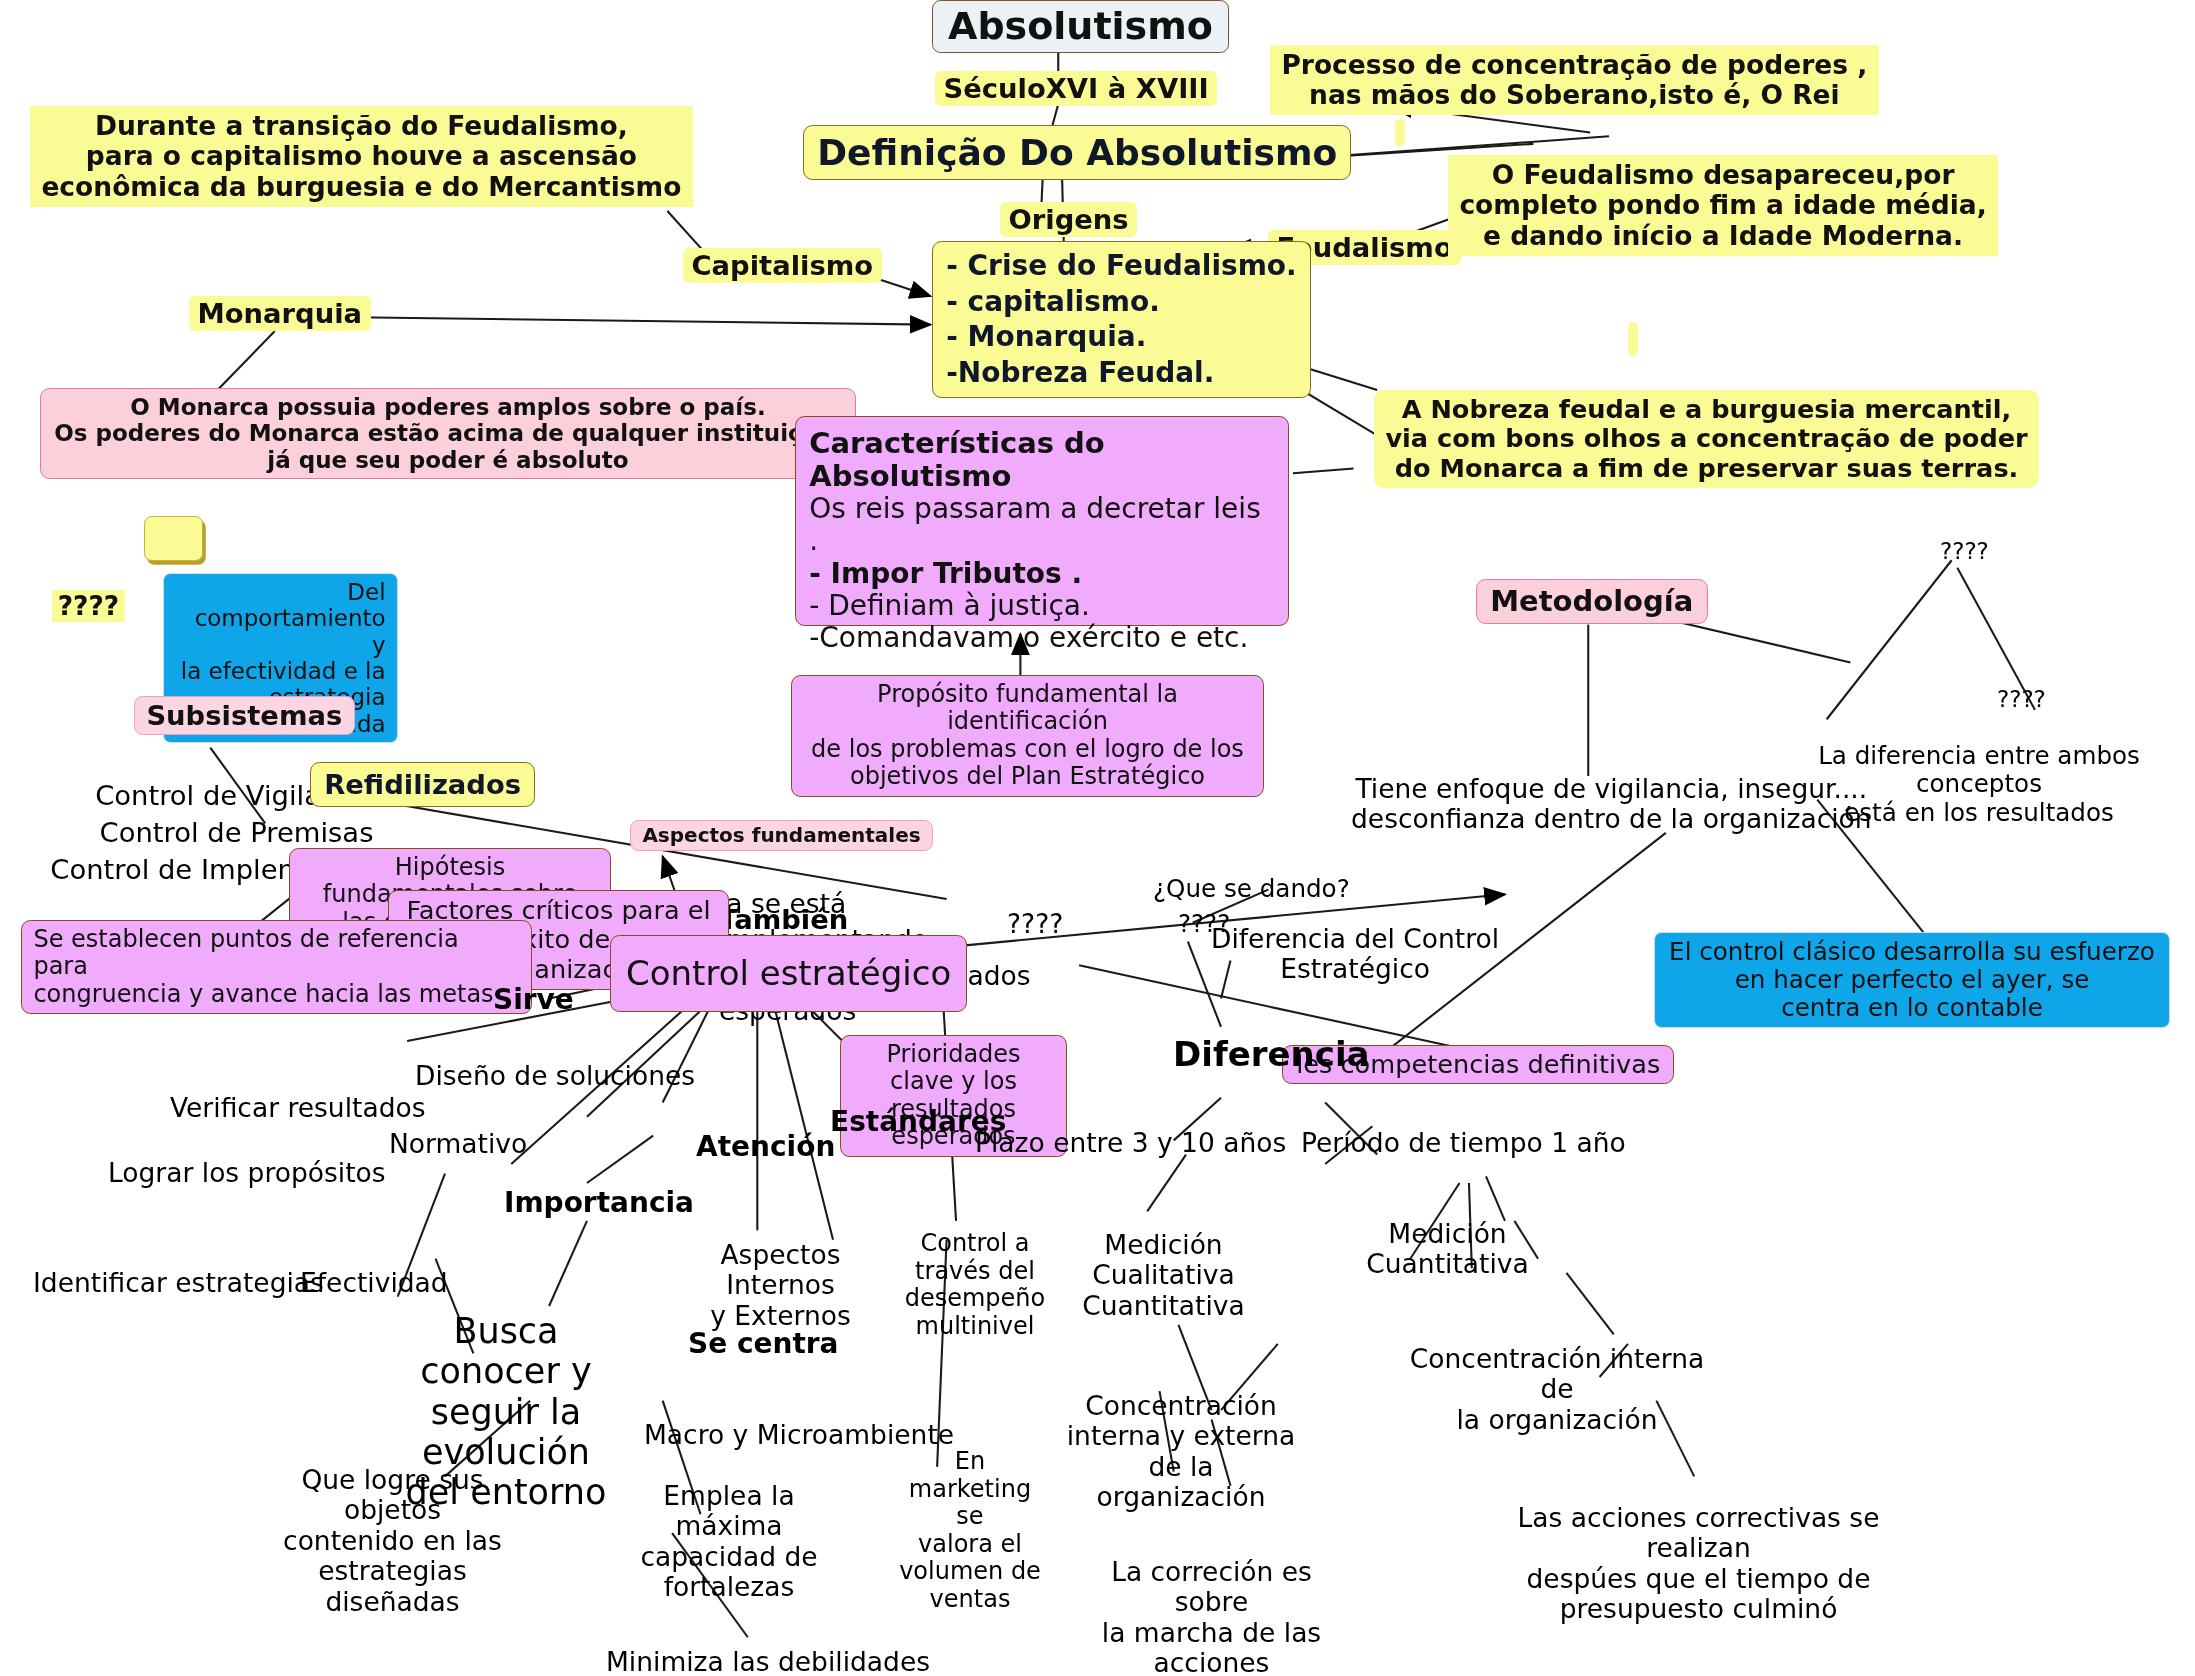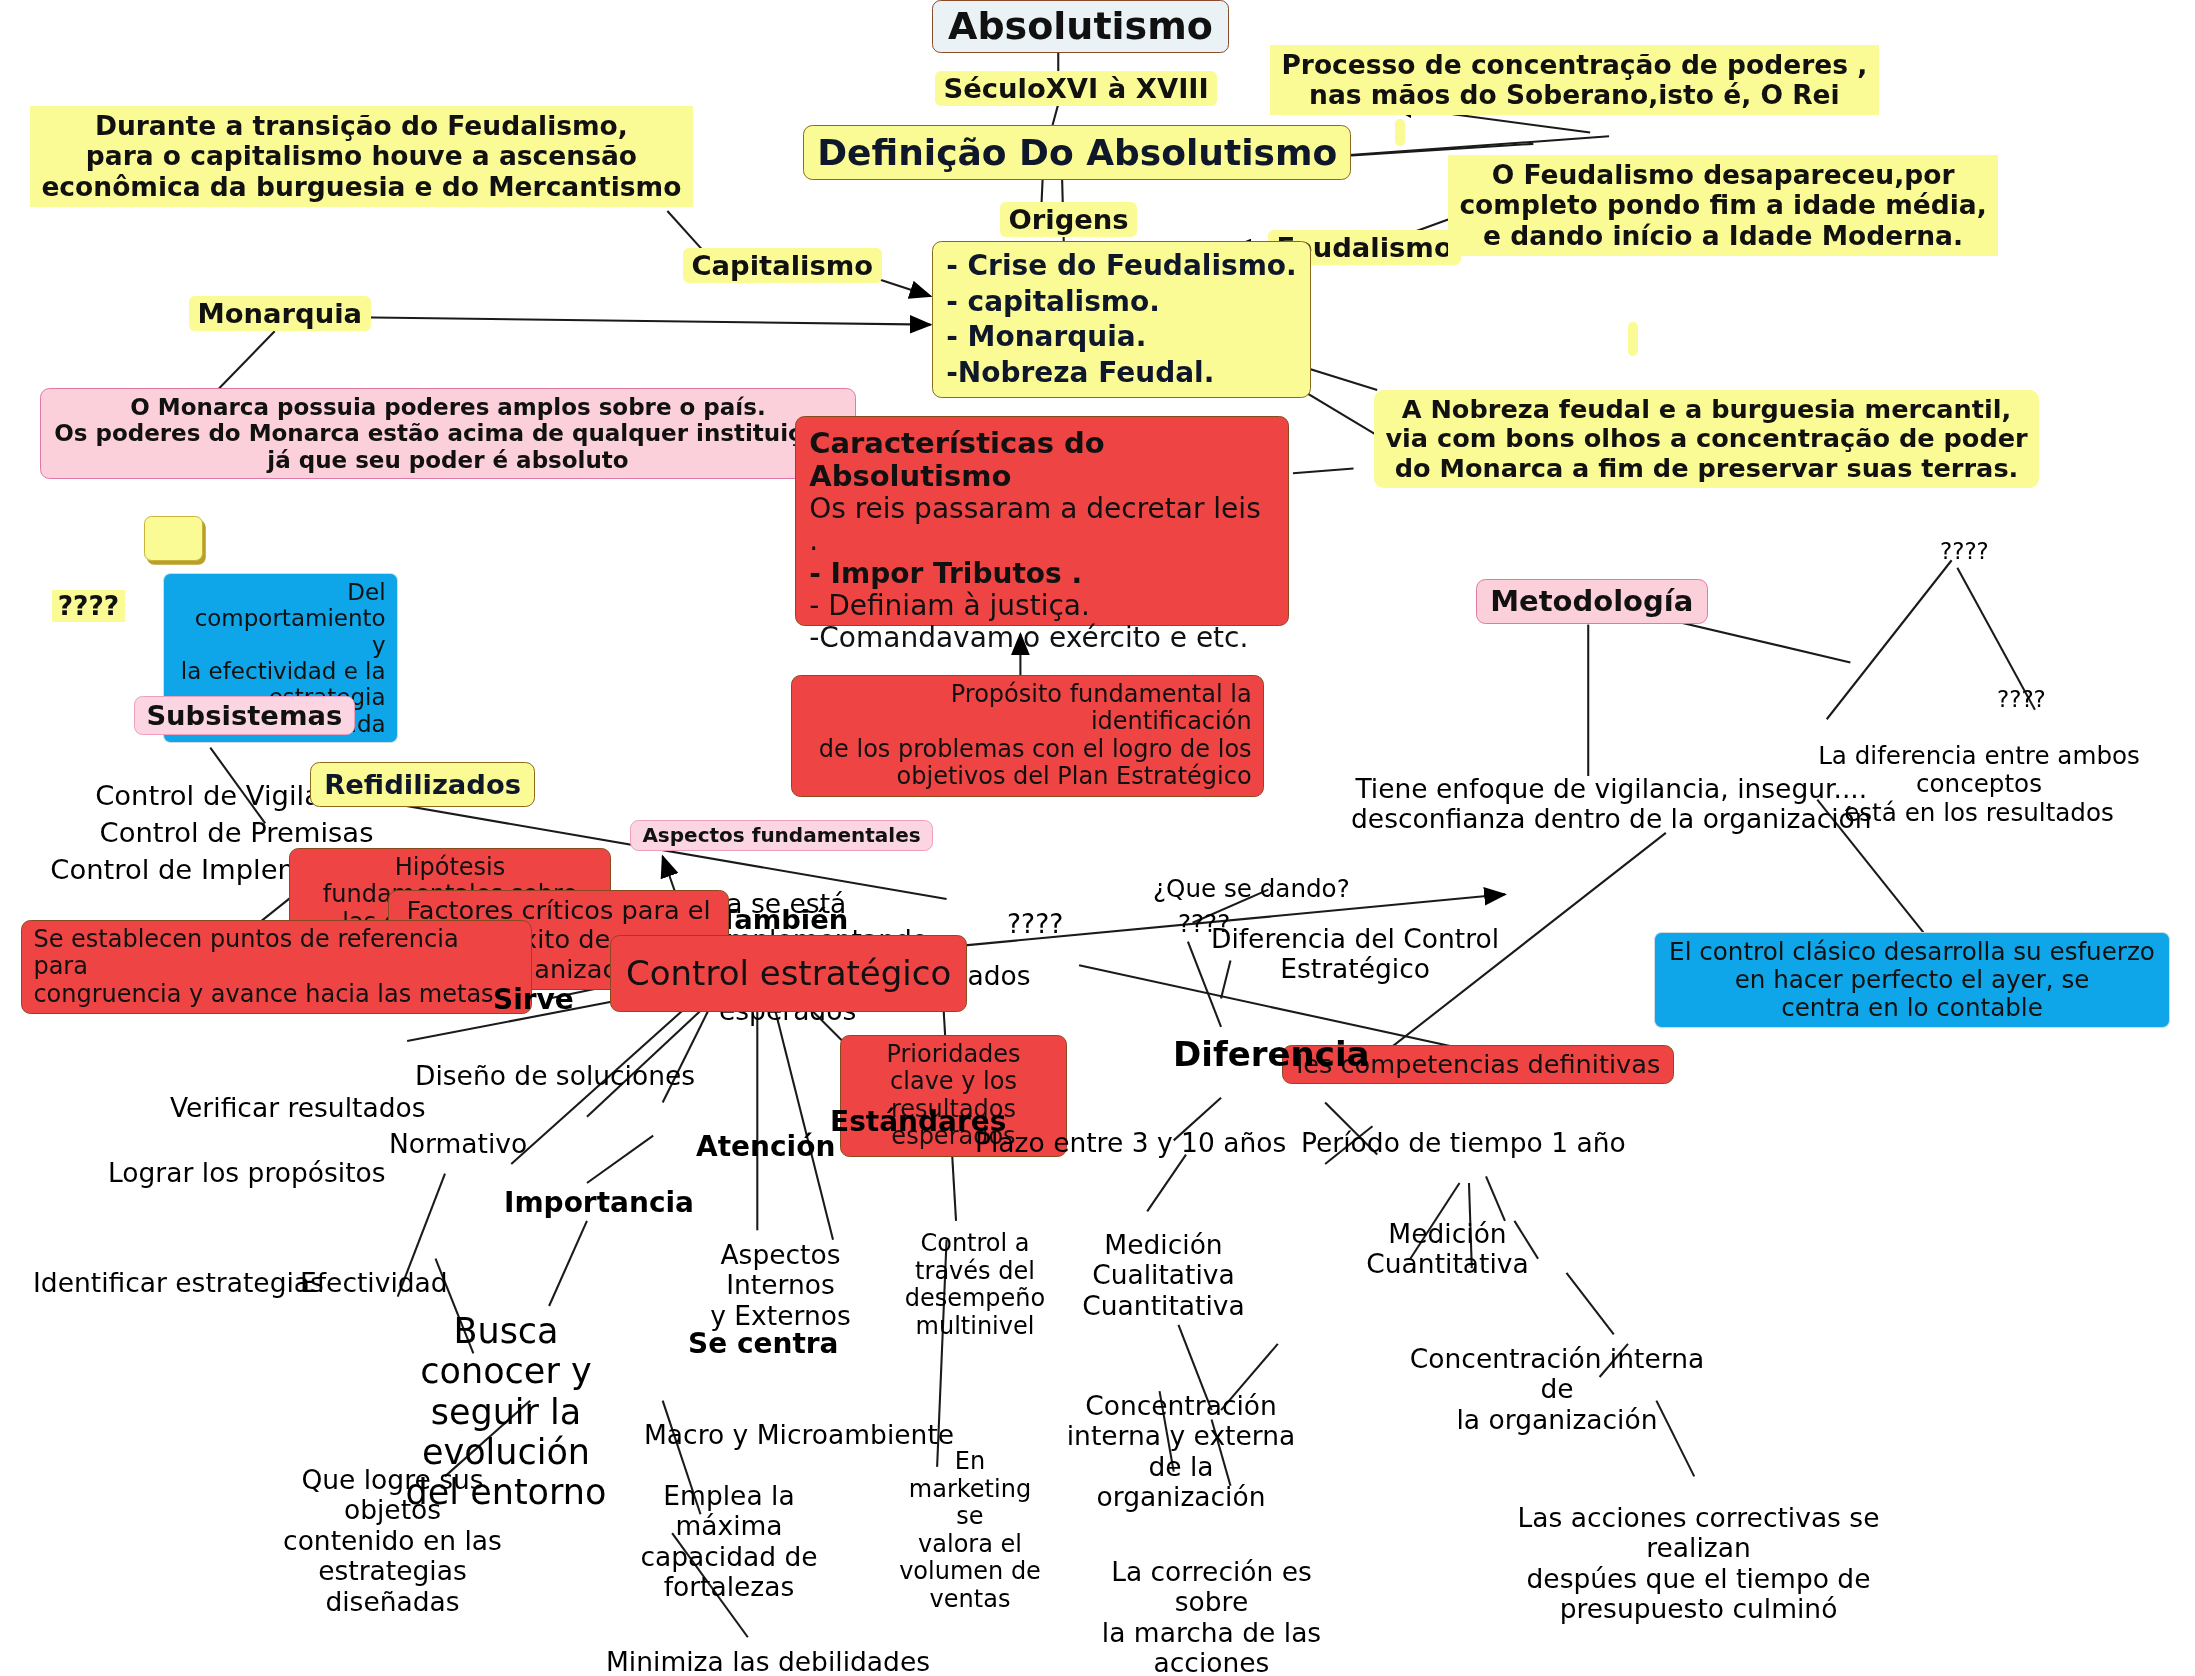--- a/index.html
+++ b/index.html
@@ -32,21 +32,21 @@
   }
   .n-pink{
     background:#fbd0da;border:1.9px solid #e07aa5;border-radius:9.5px;
     font-weight:bold;color:#111;padding:4.7px 13.2px;
   }
   .n-pinklbl{
     background:#fbd5e2;border:1.9px solid #f09ec0;border-radius:8.5px;
     font-weight:bold;font-size:21px;color:#111;padding:2.8px 11.4px;
   }
   .n-orange{
-    background:#ef4444;border:1.9px solid #8a4a1f;border-radius:9.5px;
+    background:#f0abfc;border:1.9px solid #8a4a1f;border-radius:9.5px;
     color:#111;padding:4.7px 11.4px;
   }
   .n-gray{
     background:#0ea5e9;border:0.9px solid #cfdde2;border-radius:7.6px;
     color:#111;padding:4.7px 11.4px;
   }
   .n-plain{color:#000;background:transparent;}
   .n-bold{color:#000;background:transparent;font-weight:bold;}
   .n-stickynote{
     background:#fbfb96;border:1.9px solid #c9b33a;border-radius:7.6px;
@@ -197,21 +197,21 @@
   <div class="node n-ybar" style="left:1628px;top:322px;width:9.5px;height:34px;border-radius:4.7px;"></div>
 
   <div class="node n-orange" style="left:795px;top:416px;width:494px;height:210px;text-align:left;padding:9.5px 13.2px;">
     <div style="font-weight:bold;font-size:29px;">Características do Absolutismo</div>
     <div style="font-size:28px;">Os reis passaram a decretar leis .</div>
     <div style="font-size:28px;font-weight:bold;">- Impor Tributos .</div>
     <div style="font-size:28px;">- Definiam à justiça.</div>
     <div style="font-size:28px;">-Comandavam o exército e etc.</div>
   </div>
 
-  <div class="node n-orange" style="left:791px;top:675px;width:473px;font-size:24px;text-align:right;white-space:pre-line;">Propósito fundamental la identificación
+  <div class="node n-orange" style="left:791px;top:675px;width:473px;font-size:24px;text-align:center;white-space:pre-line;">Propósito fundamental la identificación
 de los problemas con el logro de los
 objetivos del Plan Estratégico</div>
 
   <div class="node n-yflat" style="left:52px;top:590px;font-size:26.5px;padding:0.9px 5.7px;">????</div>
   <div class="node n-plain" style="left:1940px;top:538px;font-size:23px;">????</div>
   <div class="node n-plain" style="left:1997px;top:686px;font-size:23px;">????</div>
   <div class="node n-plain" style="left:1007px;top:909px;font-size:26.5px;">????</div>
   <div class="node n-plain" style="left:1178px;top:910px;font-size:24.6px;">????</div>
 
   <div class="node n-gray" style="left:163px;top:573px;width:235px;font-size:23px;text-align:right;white-space:pre-line;">Del comportamiento y

